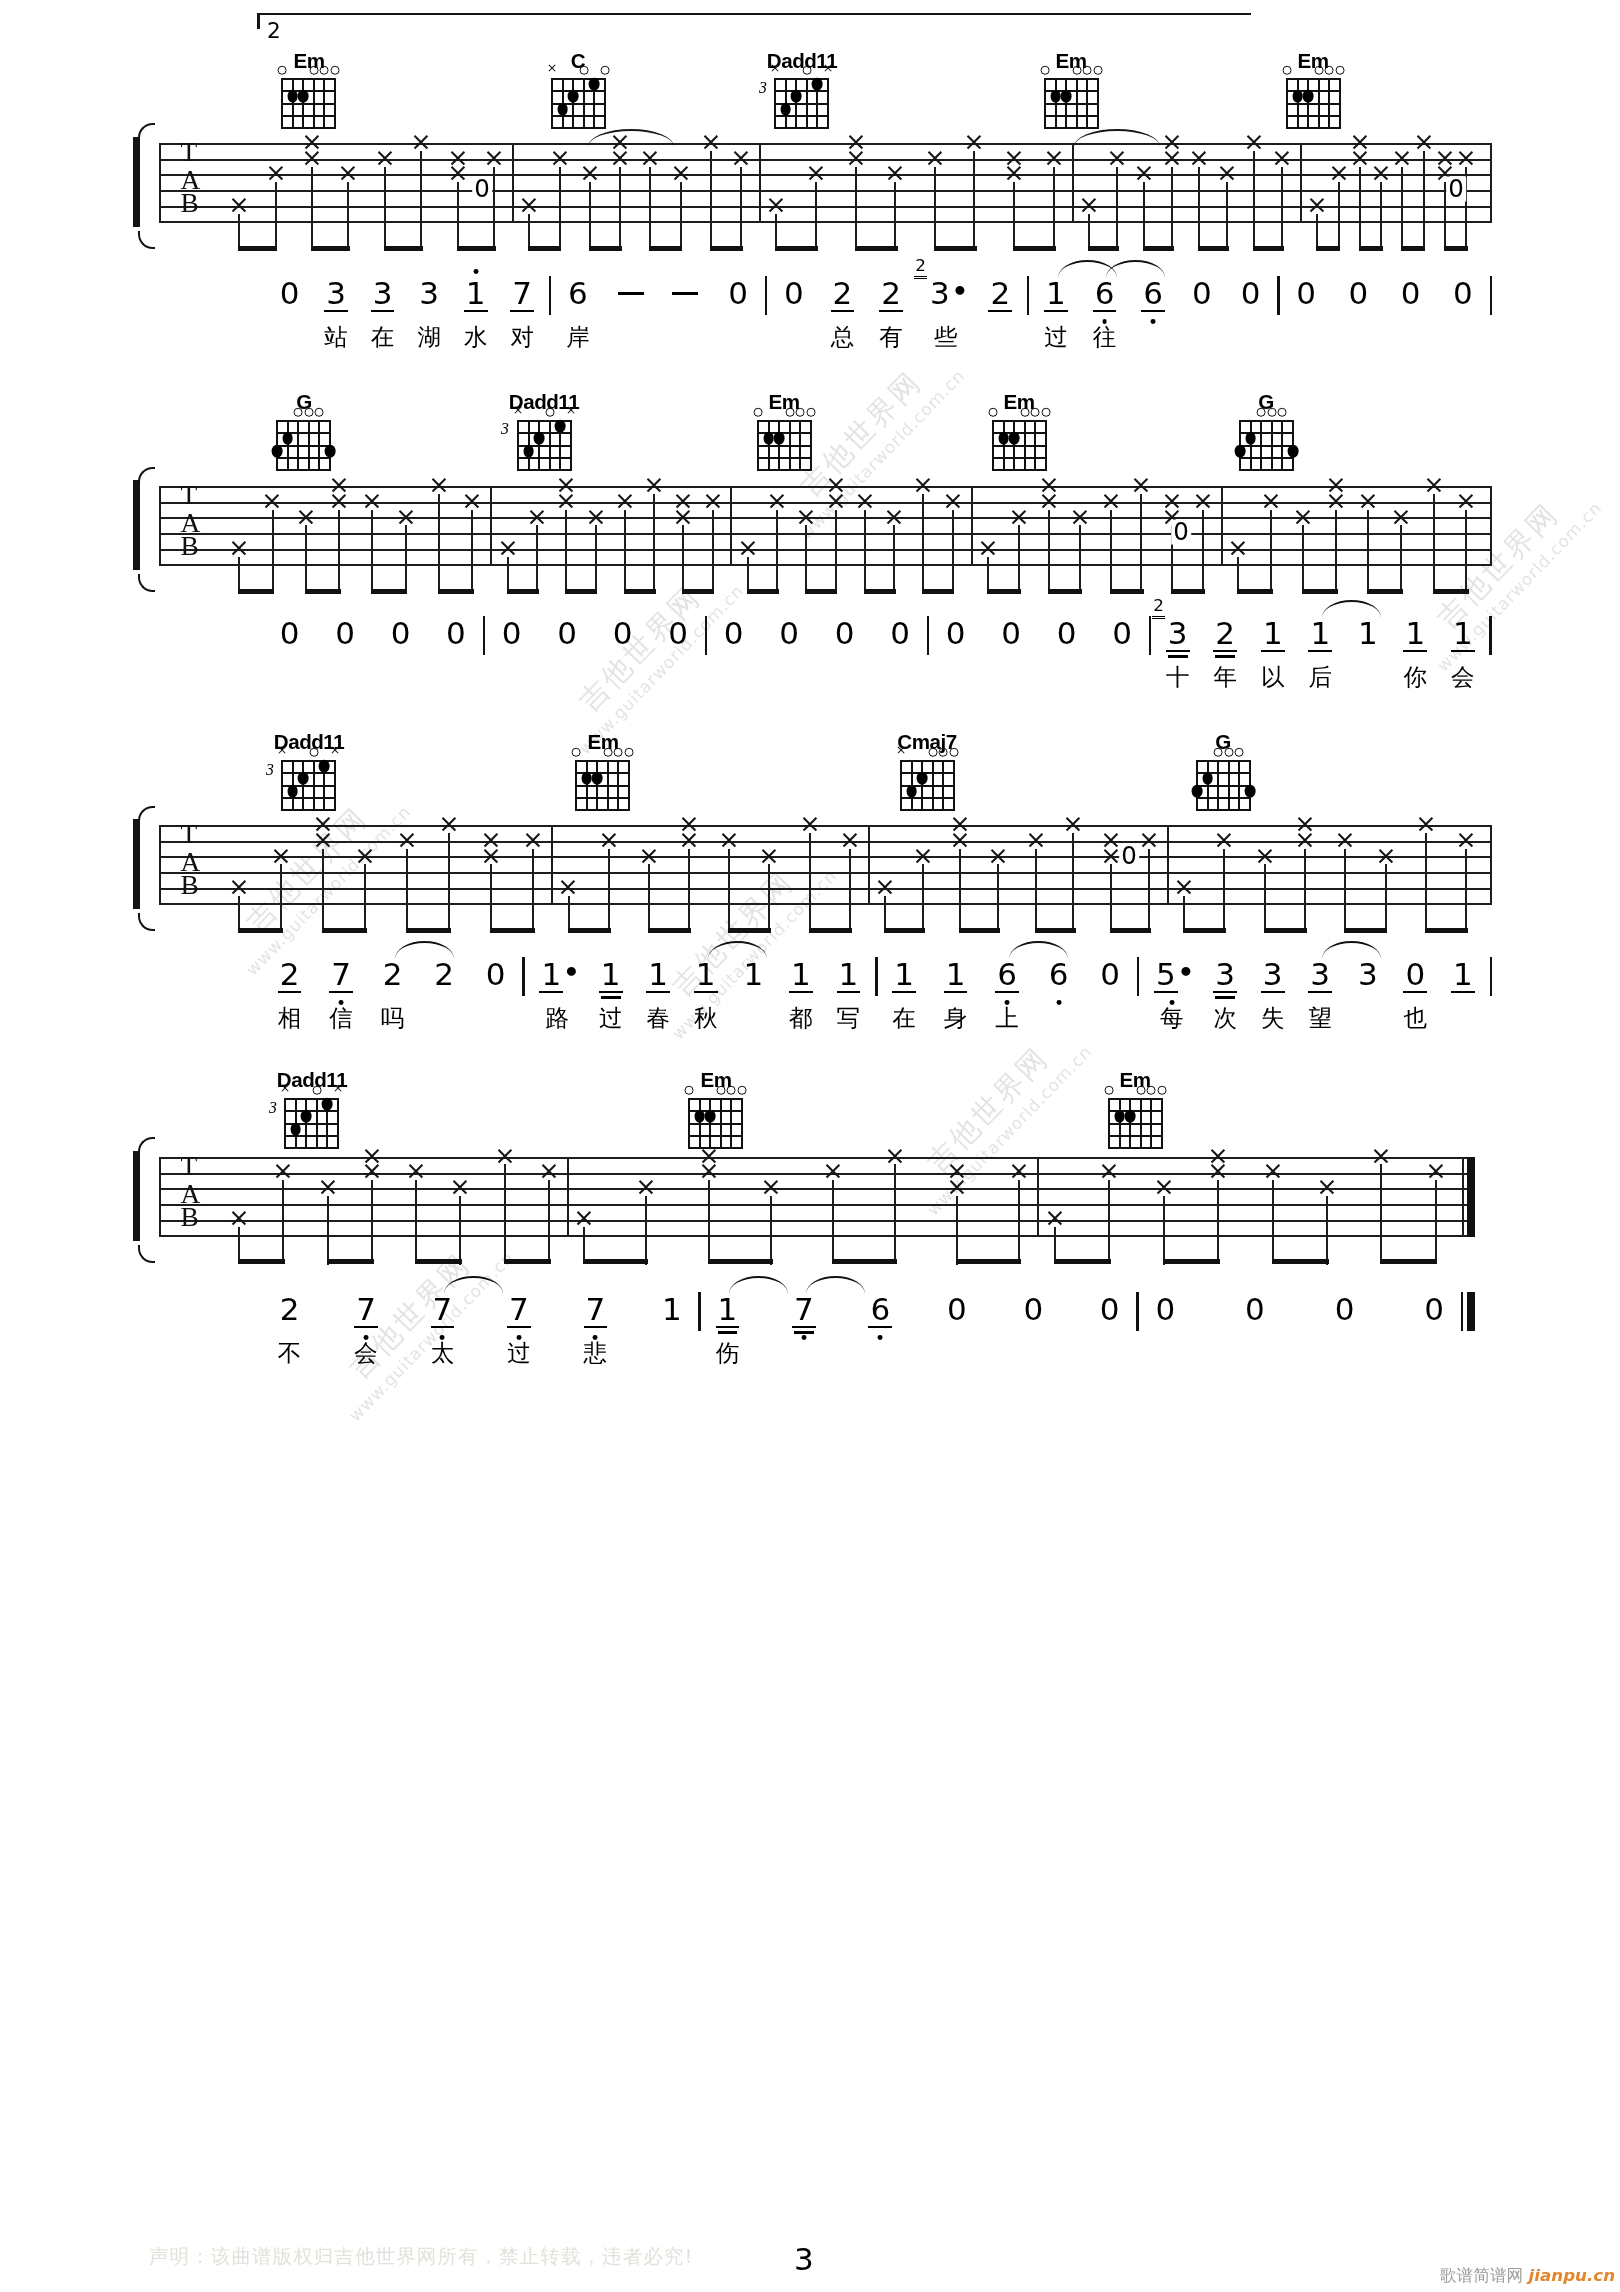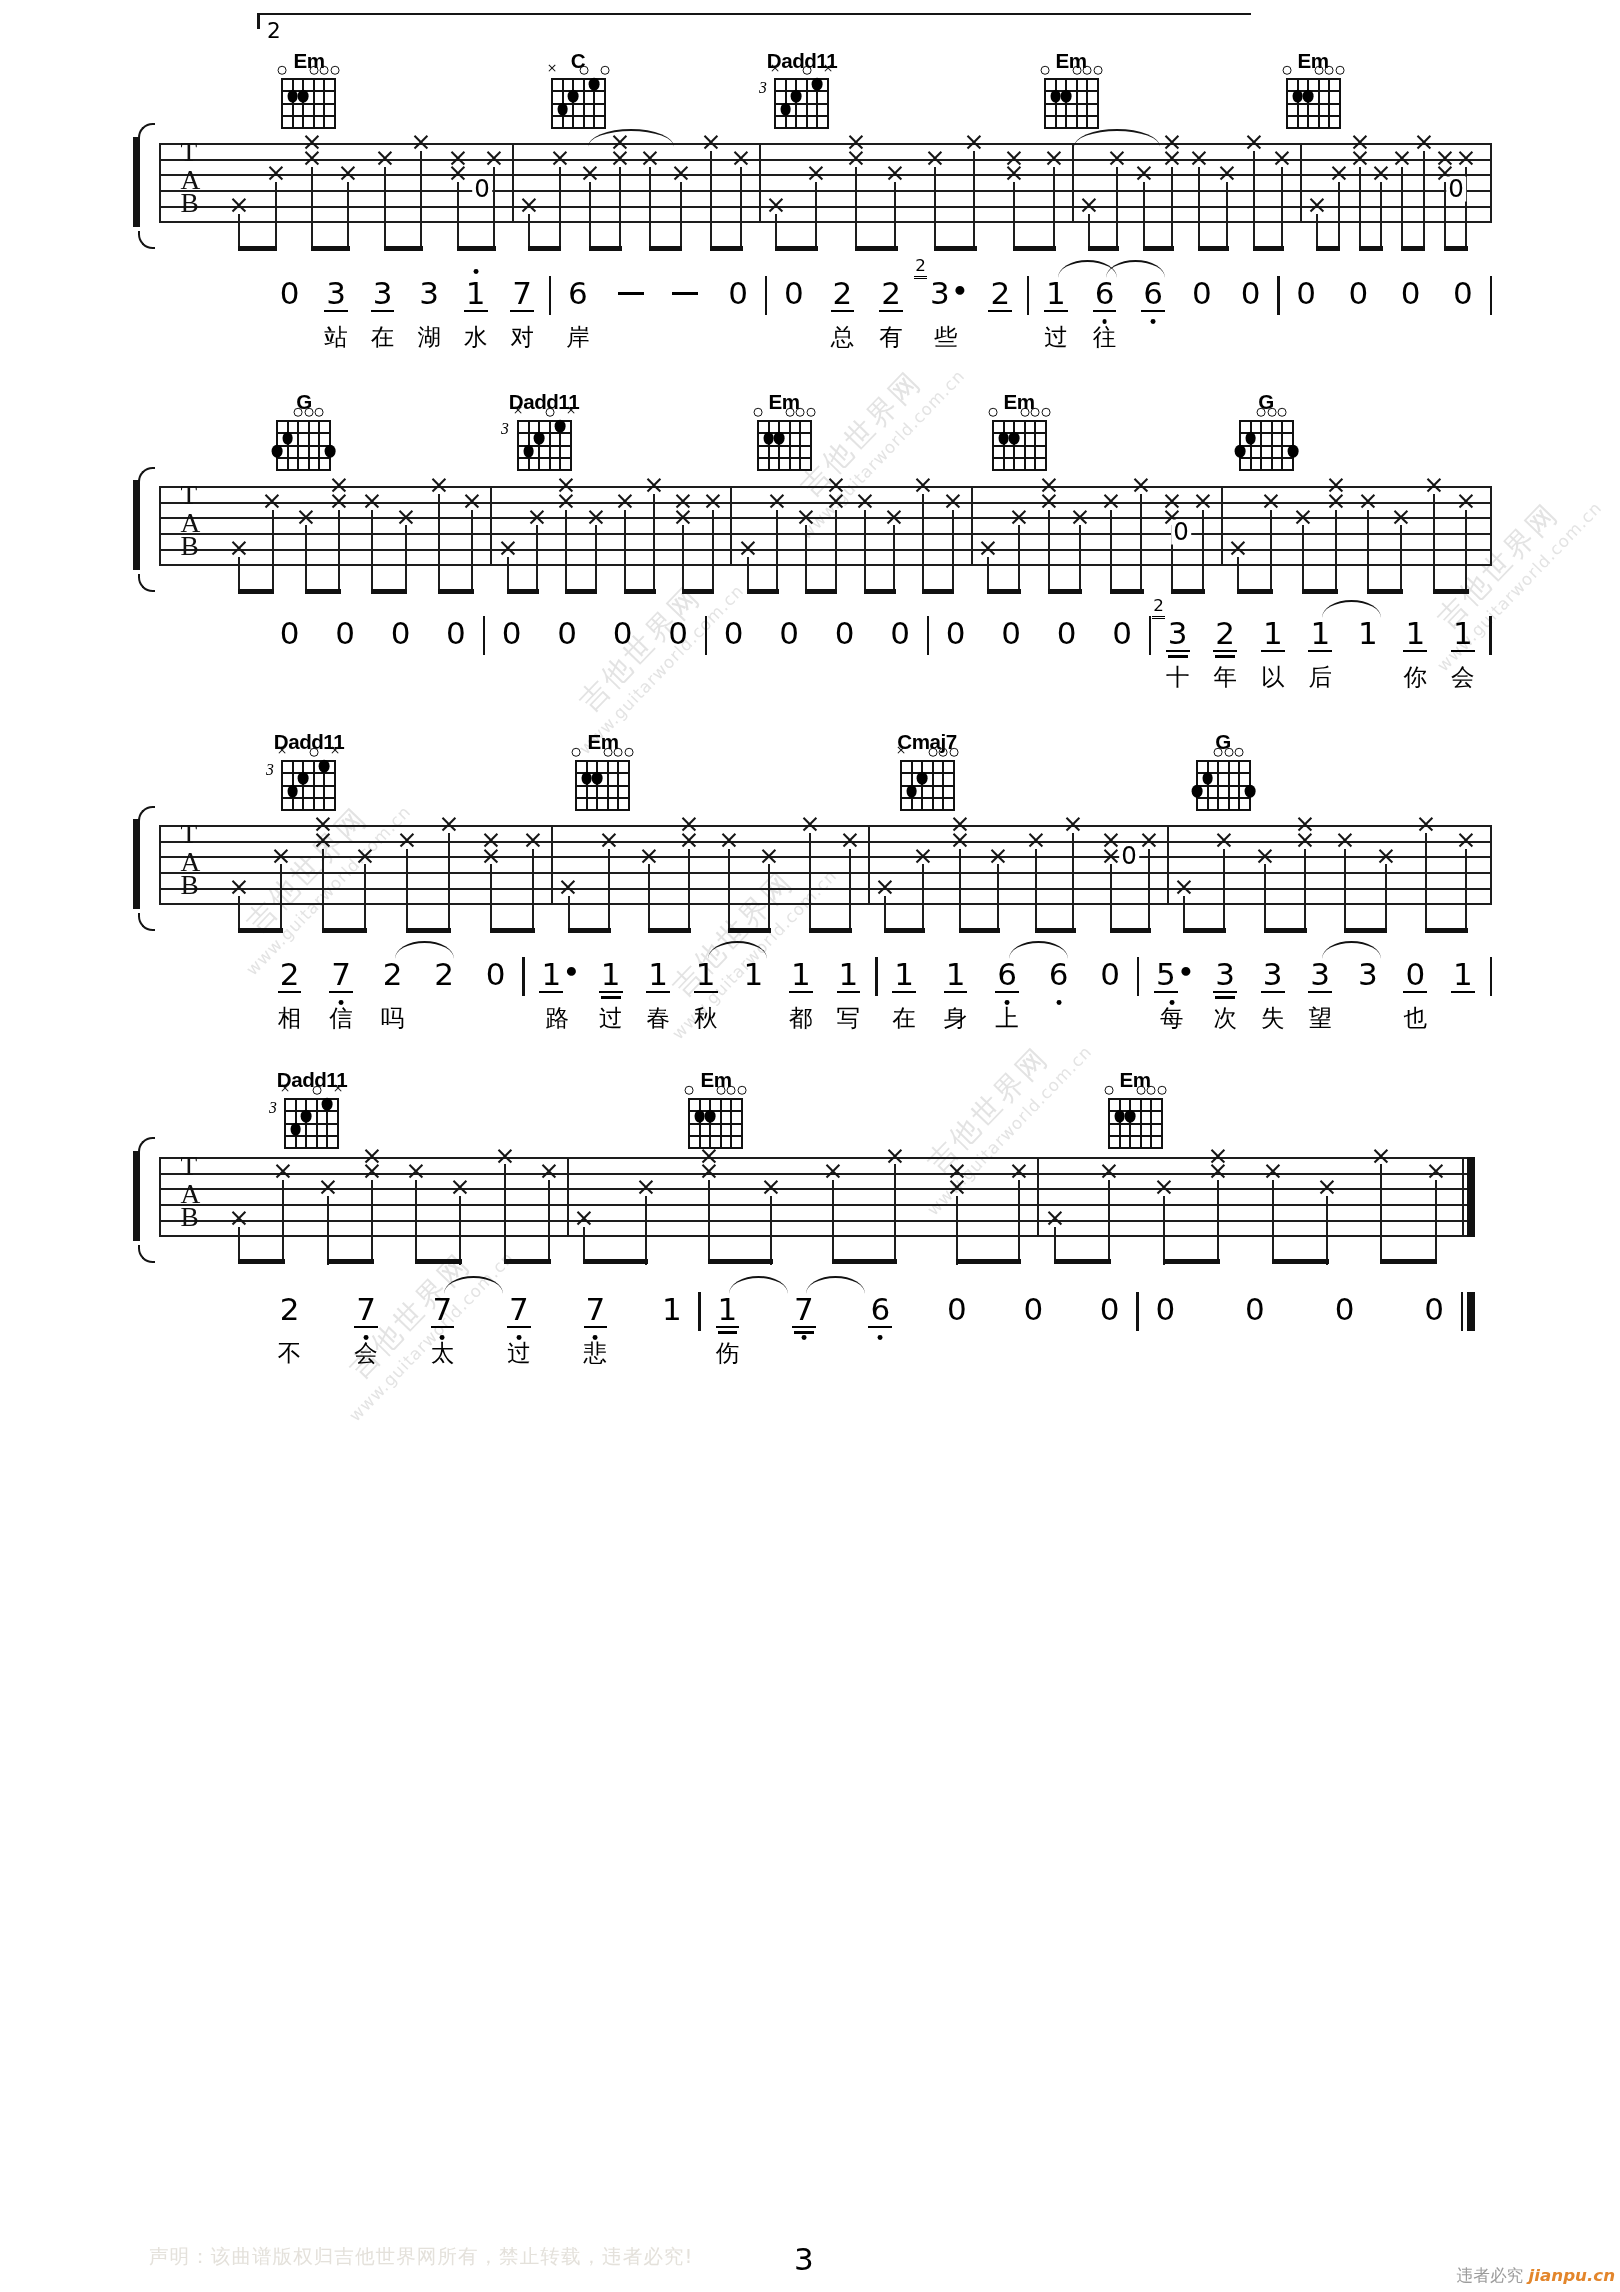--- a/index.html
+++ b/index.html
@@ -1051,14 +1051,14 @@
         <div class="endgrp">
           <div class="nbar"></div>
           <div class="nbar thick"></div>
         </div>
       </div>
     </div>
   </div>
 
 <div class="decl">声明：该曲谱版权归吉他世界网所有，禁止转载，违者必究!</div>
 <div class="pageno">3</div>
-<div class="ref"><span>违者必究</span> <span class="url">jianpu.cn</span></div>
+<div class="ref"><span>歌谱简谱网</span> <span class="url">jianpu.cn</span></div>
 
 
 </body></html>

